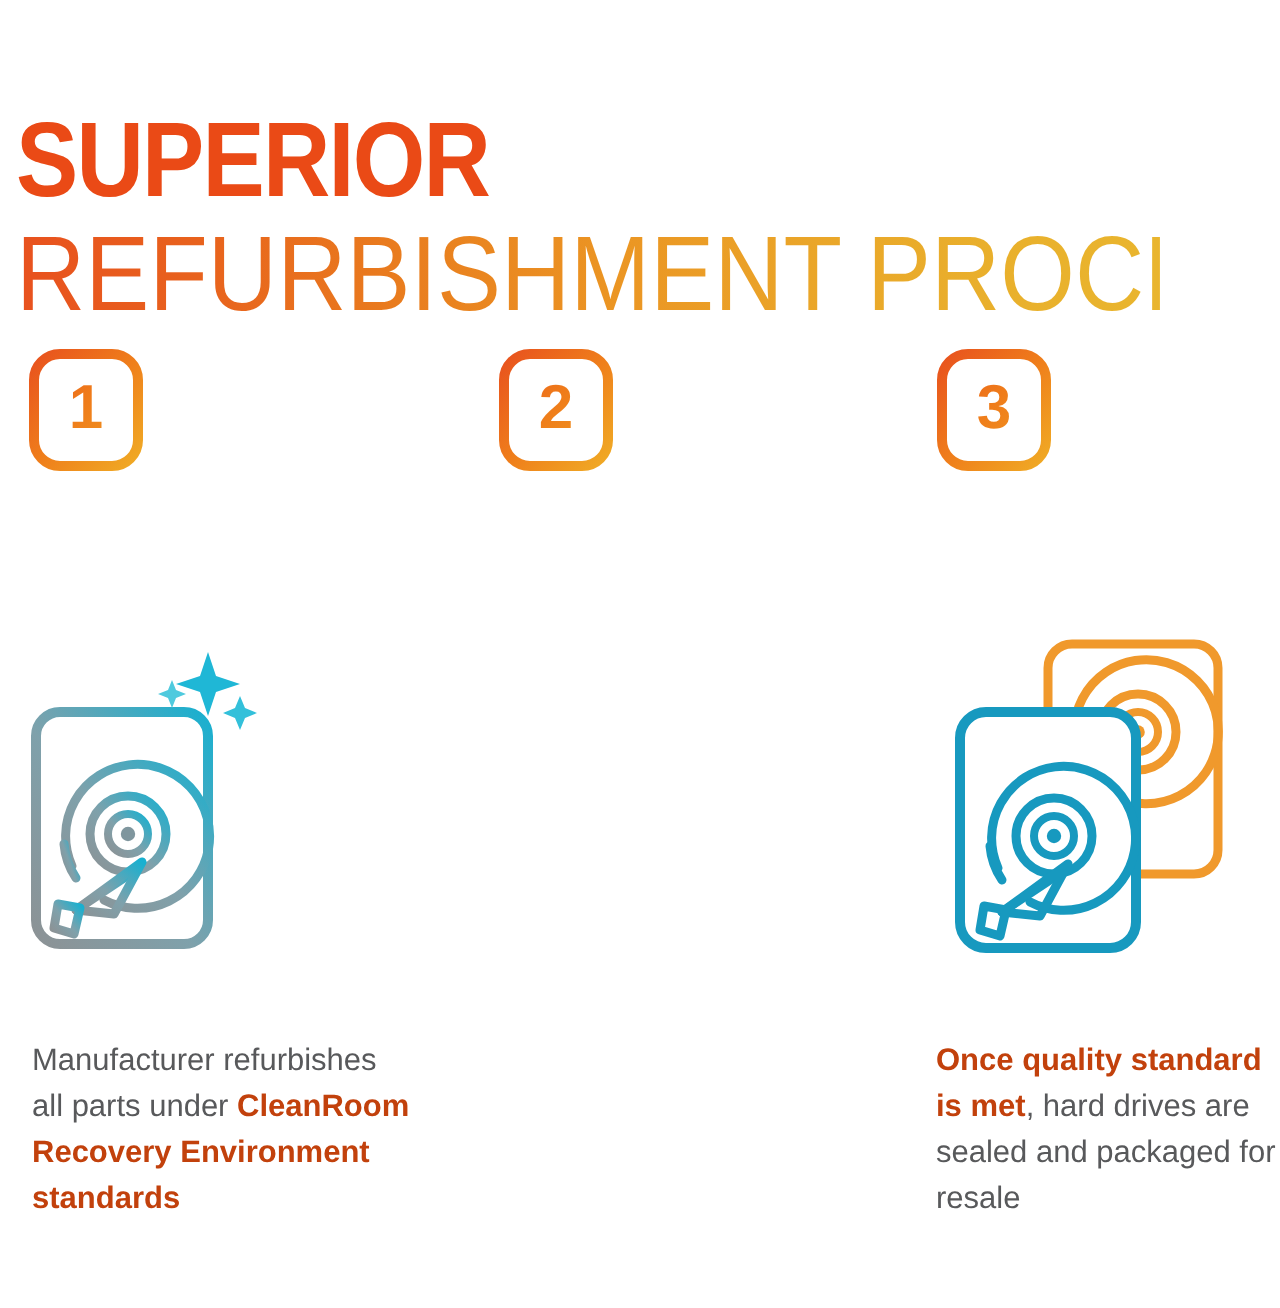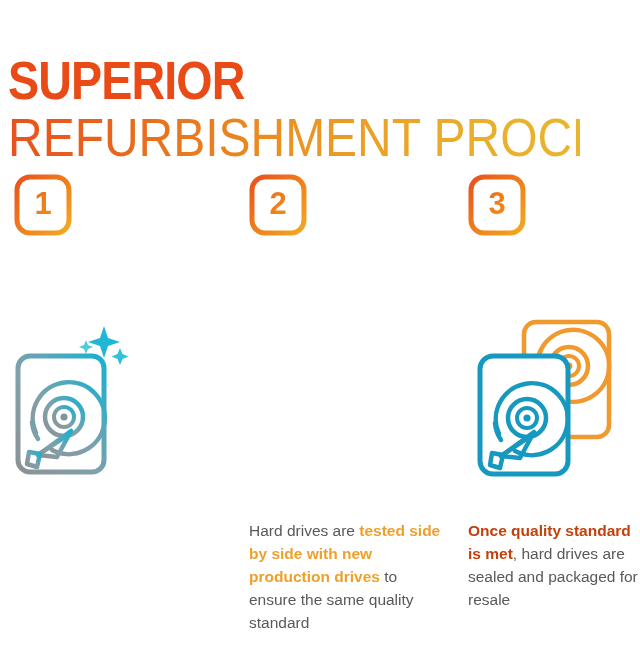--- a/index.html
+++ b/index.html
@@ -165,20 +165,23 @@
       <path d="M 63 113 L 49 139 L 30 137 Z" fill="none" stroke="url(#hdg1)" stroke-width="4.5" stroke-linejoin="round"></path>
 
       <path d="M 32 136 L 21 134 L 19 146 L 29 149 Z" fill="none" stroke="url(#hdg1)" stroke-width="4.5" stroke-linejoin="round"></path>
 
       <path d="M 96 8 L 100 20 L 112 24 L 100 28 L 96 40 L 92 28 L 80 24 L 92 20 Z" fill="#1fb7d6"></path>
       <path d="M 112 30 L 114.5 36 L 120.5 38.5 L 114.5 41 L 112 47 L 109.5 41 L 103.5 38.5 L 109.5 36 Z" fill="#33c0da"></path>
       <path d="M 78 22 L 80 27 L 85 29 L 80 31 L 78 36 L 76 31 L 71 29 L 76 27 Z" fill="#4fcade"></path>
     </svg>
   </div>
 
+  <div class="caption">
+    <span>Manufacturer refurbishes all parts under </span><span class="hl-cyan">CleanRoom Recovery Environment standards</span>
+  </div>
 </div>
 
 <div class="col col-2">
 
   <div class="badge">
     <svg width="58" height="62" viewBox="0 0 58 62">
       <defs>
         <linearGradient id="g2" x1="0" y1="0" x2="1" y2="1">
           <stop offset="0%" stop-color="#e8521e"></stop>
           <stop offset="50%" stop-color="#ef7e1b"></stop>
@@ -209,23 +212,20 @@
         <circle cx="52" cy="106" r="19" fill="none" stroke="#1799bf" stroke-width="4.5"></circle>
         <circle cx="52" cy="106" r="10" fill="none" stroke="#1799bf" stroke-width="4"></circle>
         <circle cx="52" cy="106" r="3.6" fill="#1799bf"></circle>
         <path d="M 56 124 L 26 144" fill="none" stroke="#1799bf" stroke-width="4.5" stroke-linecap="round"></path>
         <path d="M 59 120 L 45 146 L 26 144 Z" fill="none" stroke="#1799bf" stroke-width="4.5" stroke-linejoin="round"></path>
         <path d="M 28 143 L 17 141 L 15 153 L 25 156 Z" fill="none" stroke="#1799bf" stroke-width="4.5" stroke-linejoin="round"></path>
       </g>
     </svg>
   </div>
 
-  <div class="caption">
-    <span>Hard drives are </span><span class="hl-orange">tested side by side with new production drives</span><span> to ensure the same quality standard</span>
-  </div>
 </div>
 
 <div class="col col-3">
 
   <div class="badge">
     <svg width="58" height="62" viewBox="0 0 58 62">
       <defs>
         <linearGradient id="g3" x1="0" y1="0" x2="1" y2="1">
           <stop offset="0%" stop-color="#e8521e"></stop>
           <stop offset="50%" stop-color="#ef7e1b"></stop>

